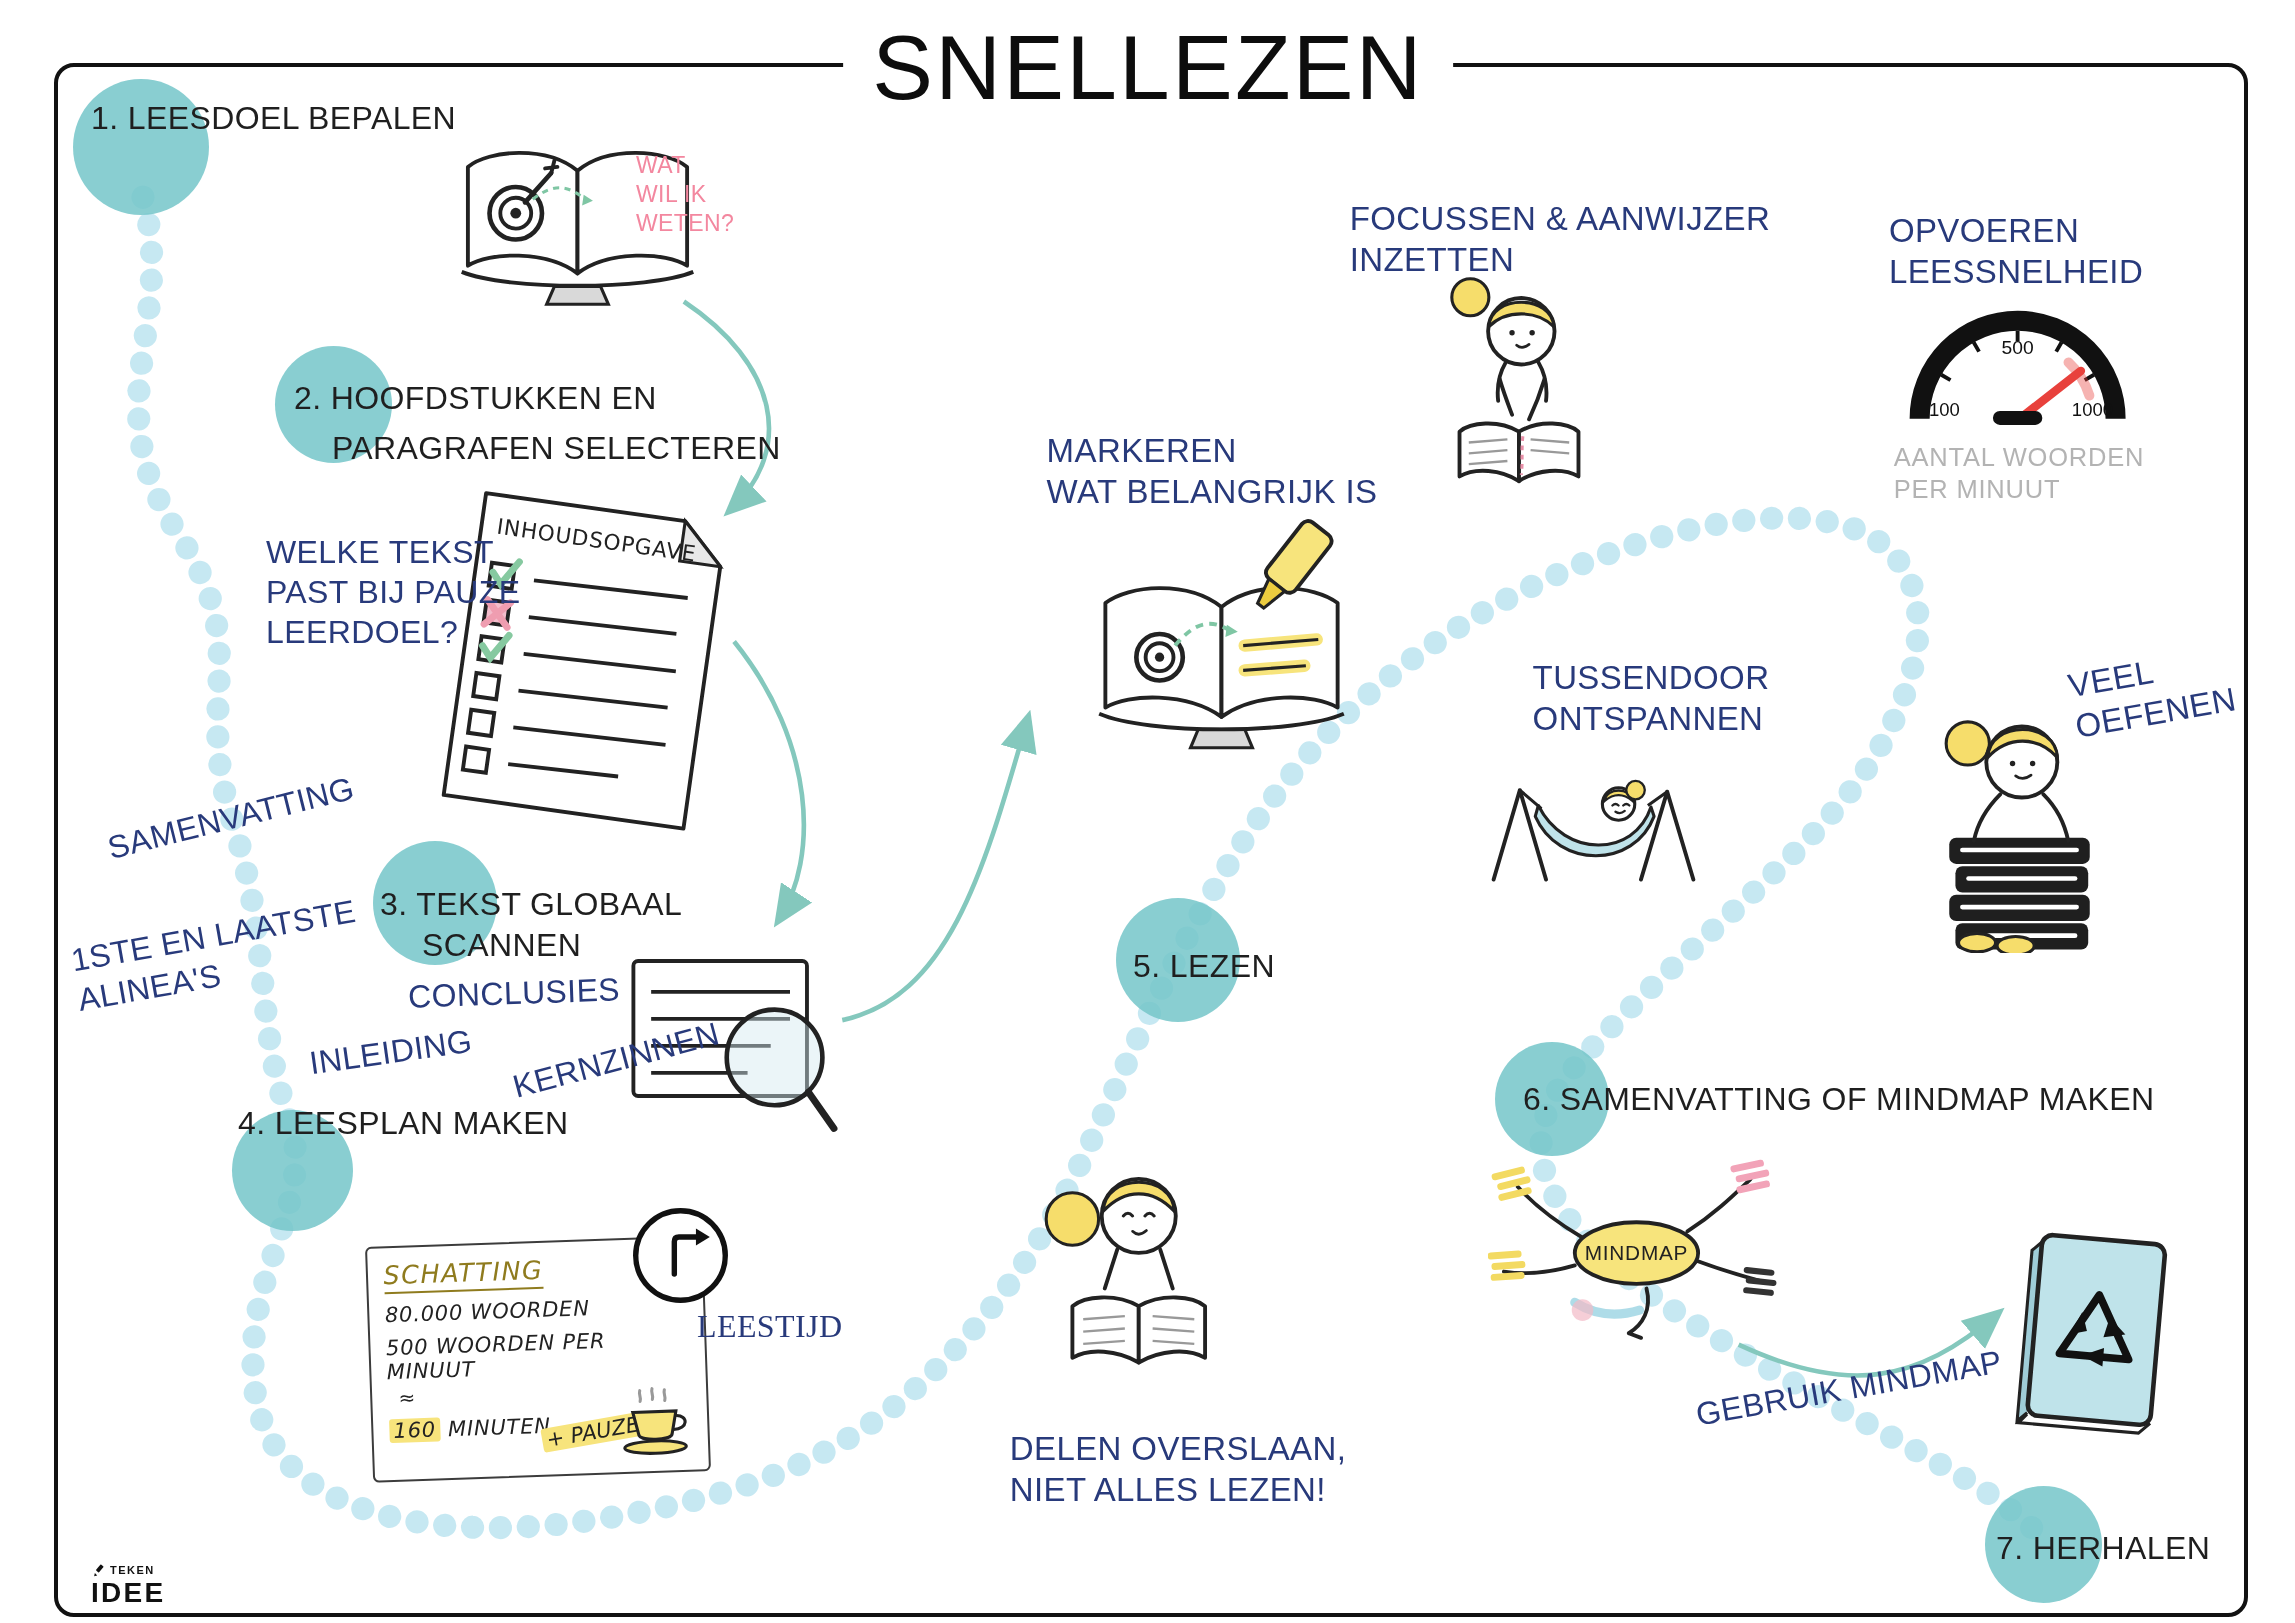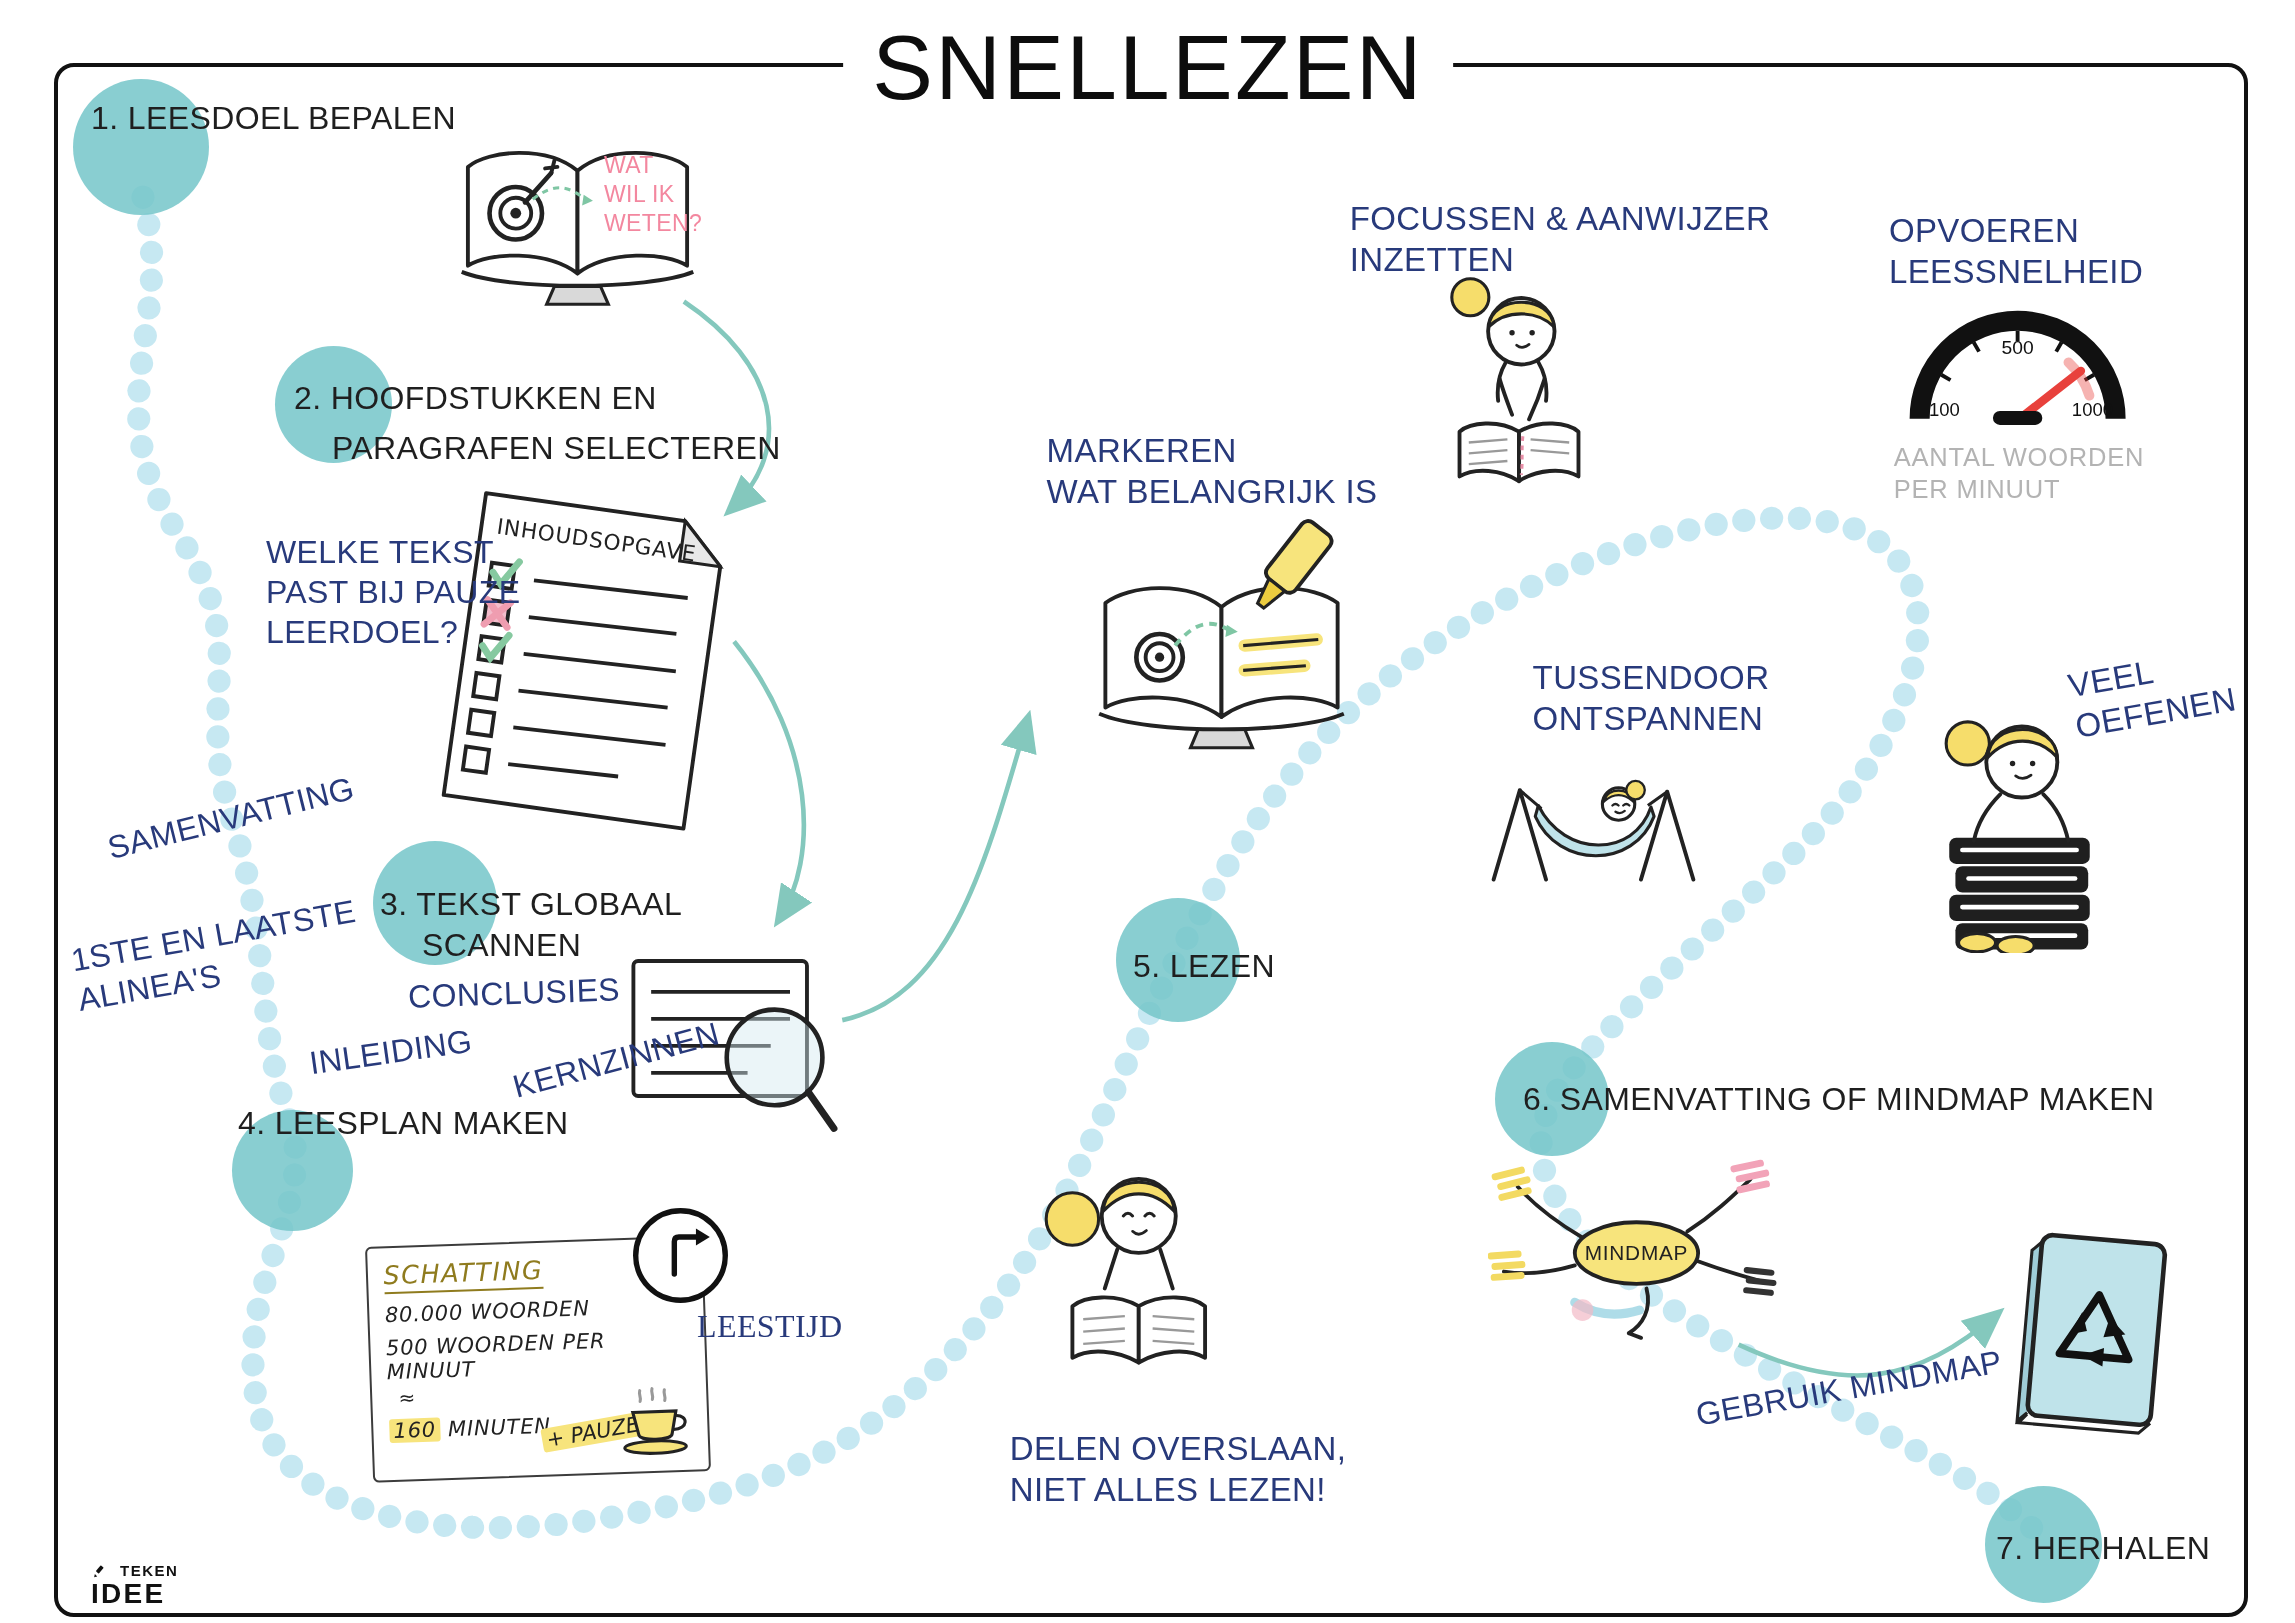--- a/index.html
+++ b/index.html
@@ -6,40 +6,40 @@
   #canvas{position:relative;width:2295px;height:1623px;background:#fff;overflow:hidden;
           font-family:"Liberation Sans",sans-serif;}
   .frame{position:absolute;left:54px;top:63px;width:2186px;height:1546px;
          border:4.6px solid #111;border-radius:20px;z-index:0;}
   .title{position:absolute;left:1148px;top:68px;transform:translate(-50%,-50%);
          background:#fff;padding:0 29px;font-size:91px;letter-spacing:2.3px;color:#0d0d0d;
          z-index:5;white-space:nowrap;font-weight:400;}
   .step-circle{position:absolute;border-radius:50%;background:rgba(116,198,201,0.85);z-index:1;}
   .txt{position:absolute;z-index:3;color:#1f1f1f;font-size:32px;letter-spacing:0.4px;white-space:nowrap;}
   .navy{color:#283a7b;}
-  .pink{color:#f3879f;}
+  .pink{color:#f3879f;margin-left:32px;}
   .gray{color:#b3b3b3;}
   .pre{white-space:pre-line;line-height:1.25;}
   .ctr{text-align:left;transform:translateX(-50%);}
   .sv{position:absolute;z-index:2;}
   .overlay{position:absolute;left:0;top:0;z-index:0;}
   
   .card{position:absolute;left:369px;top:1241px;width:334px;height:232px;background:#fff;
         border:2.3px solid #3c3c3c;border-radius:6.2px;transform:rotate(-2deg);z-index:2;
         font-family:"DejaVu Sans",sans-serif;font-style:italic;color:#222;}
   .card-inner{padding:12.4px 15.5px;}
   .card-title{display:inline-block;font-size:25.5px;letter-spacing:1.5px;color:#8f7b1e;
               border-bottom:2.3px solid #8f7b1e;padding-bottom:1.5px;}
   .card-line{font-size:21px;letter-spacing:0.8px;margin-top:9.3px;}
   .card-approx{font-size:20px;margin-top:1.5px;margin-left:10.8px;}
   .hl{background:#f7e47c;padding:0 4.6px;border-radius:3.1px;}
   .card-pause{position:absolute;left:168px;top:179px;transform:rotate(-8deg);font-size:21px;}
   
   .logo{position:absolute;left:91px;top:1563px;z-index:4;color:#111;line-height:1;}
-  .logo-top{font-size:15px;font-weight:bold;letter-spacing:1.5px;display:flex;align-items:center;gap:15px;}
+  .logo-top{font-size:11px;font-weight:bold;letter-spacing:1.5px;display:flex;align-items:center;gap:5px;}
   .logo-bottom{font-size:28px;font-weight:bold;letter-spacing:2.3px;margin-top:1.5px;}
 </style>
 </head>
 <body>
 
 <div id="canvas">
 
   <svg class="overlay" width="2295" height="1623" viewBox="0 0 2970 2100">
     <defs>
       <marker id="ah" markerWidth="12" markerHeight="12" refX="7" refY="5" orient="auto">

